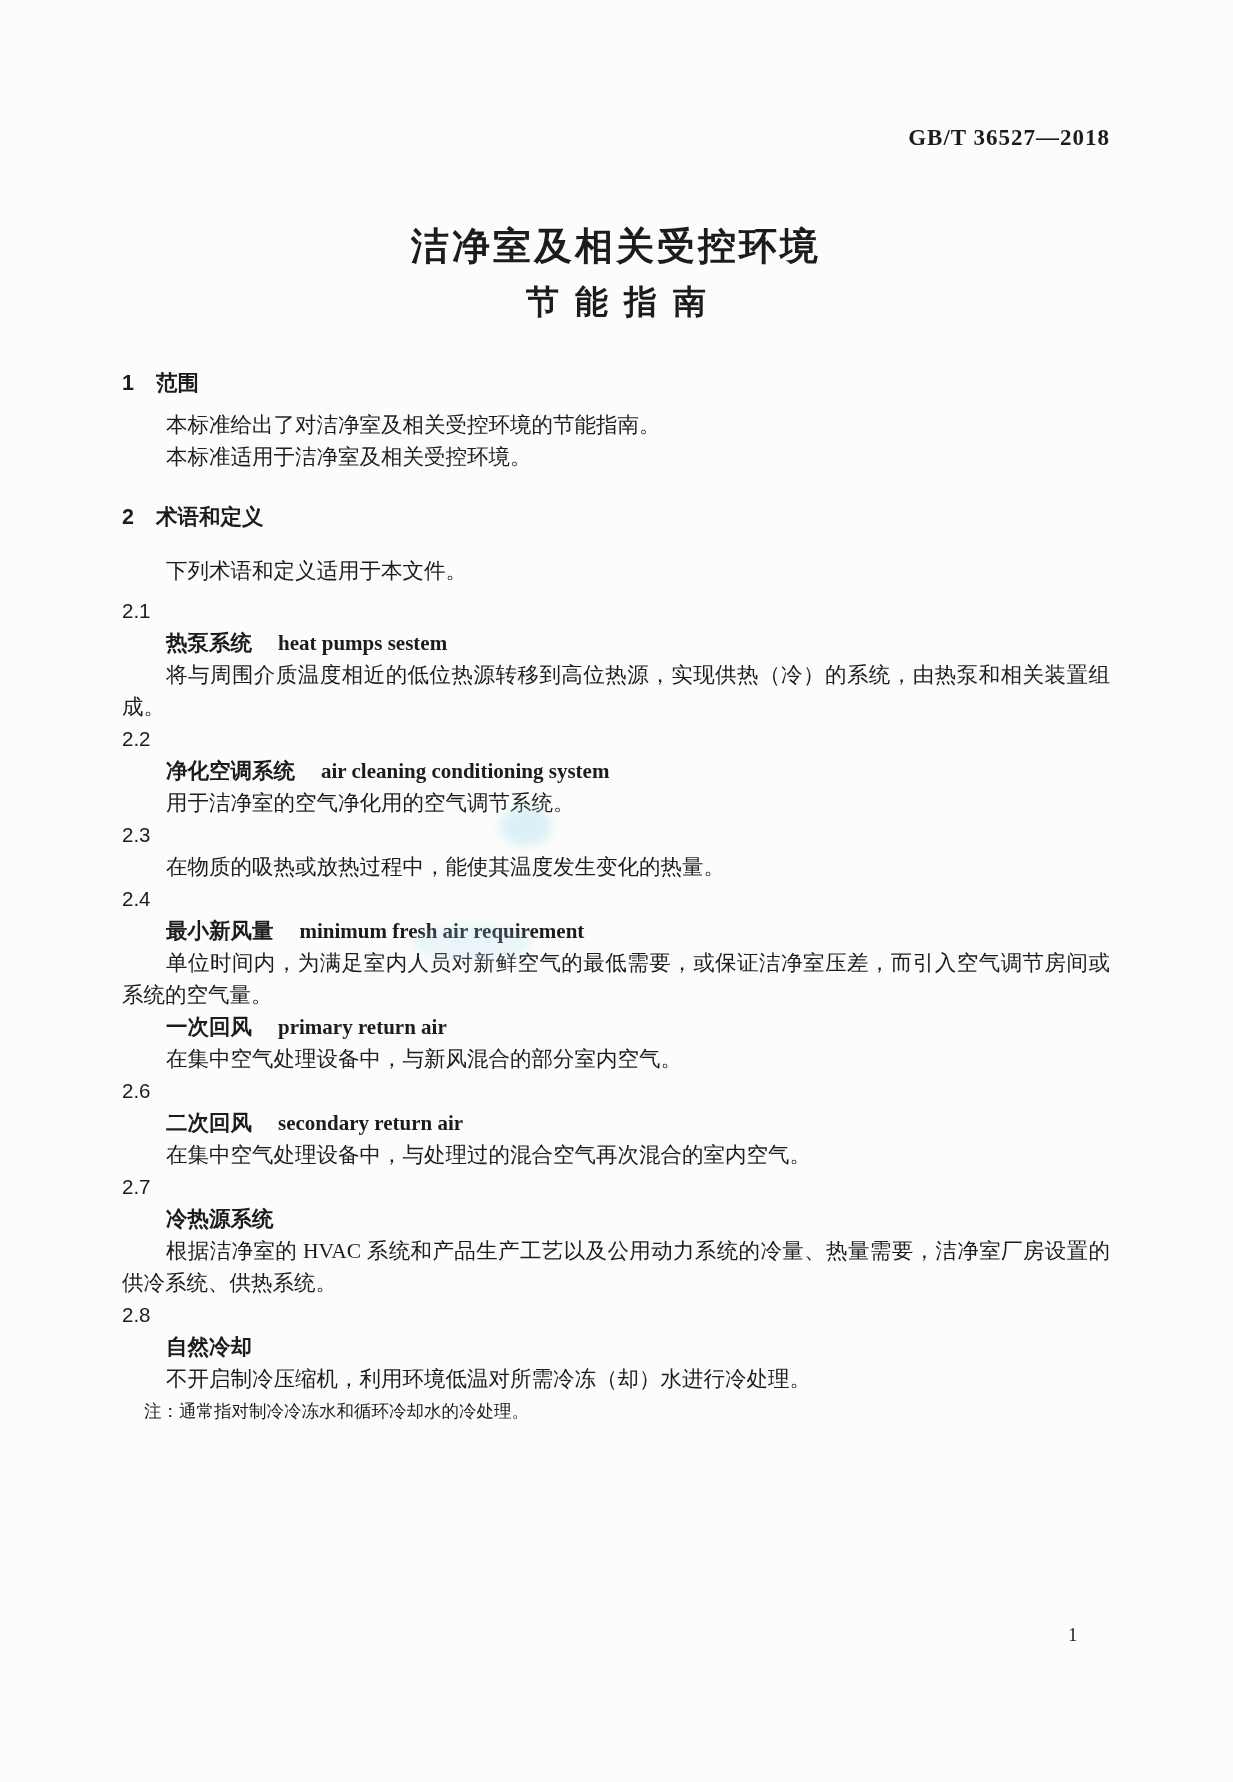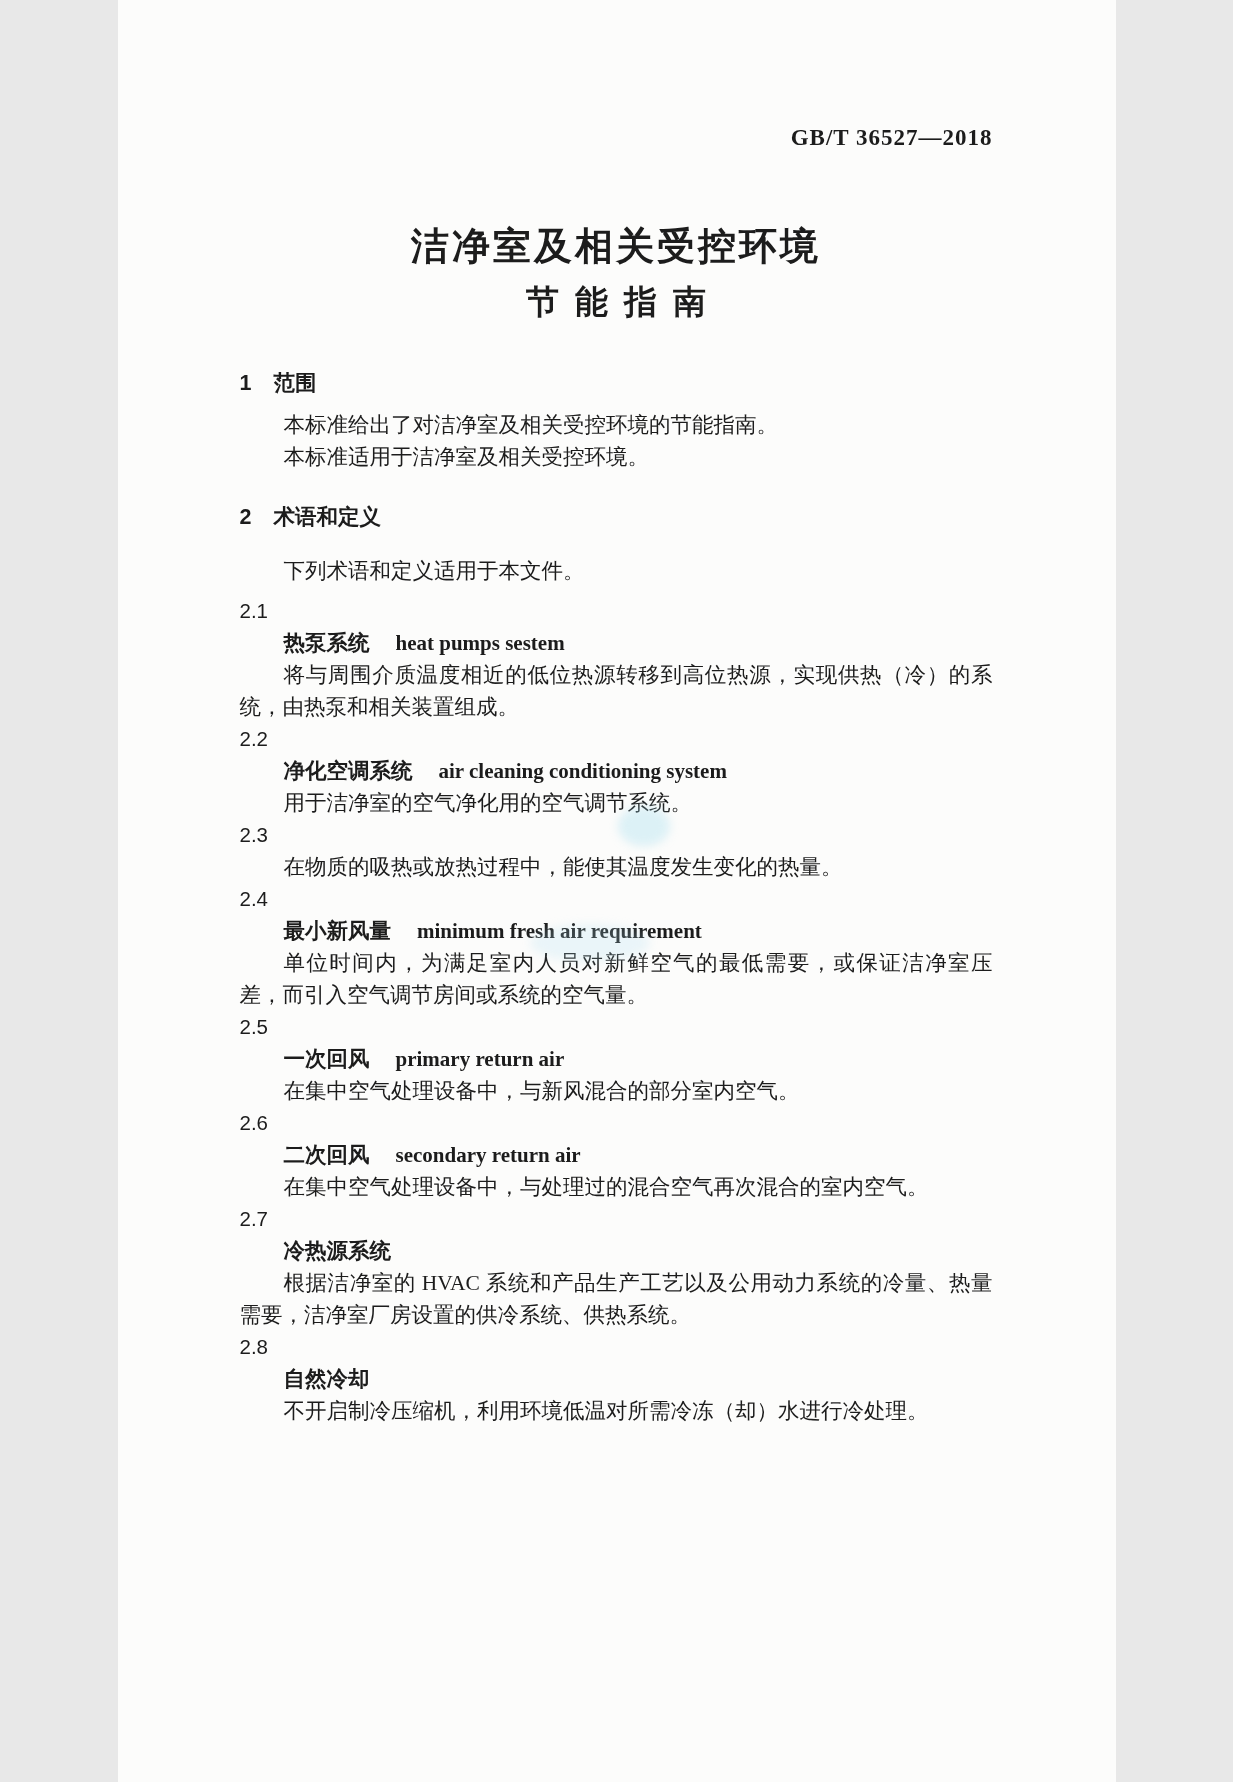--- a/index.html
+++ b/index.html
@@ -1,18 +1,18 @@
 <!DOCTYPE html>
 <html><head>
 <meta charset="utf-8">
 <style>
   html, body { margin: 0; padding: 0; background: #e8e8e8; }
   .page {
     position: relative;
-    width: 998px;
+    width: 1233px;
     height: 1782px;
     margin: 0 auto;
     background: #fcfcfb;
     color: #1c1c1c;
     box-sizing: border-box;
     padding: 0 123px 0 122px;
     overflow: hidden;
     font-family: "Liberation Serif", "DejaVu Serif", serif;
     font-size: 21.5px;
     line-height: 32px;
@@ -140,21 +140,20 @@
 
     <div class="term">
       <div class="clause-num">2.4</div>
       <div class="term-line">
         <span class="term-zh">最小新风量</span><span class="term-en">minimum fresh air requirement</span>
       </div>
       <p class="def">单位时间内，为满足室内人员对新鲜空气的最低需要，或保证洁净室压差，而引入空气调节房间或系统的空气量。</p>
     </div>
 
     <div class="term">
-      <div class="clause-num">2.5</div>
       <div class="term-line">
         <span class="term-zh">一次回风</span><span class="term-en">primary return air</span>
       </div>
       <p class="def">在集中空气处理设备中，与新风混合的部分室内空气。</p>
     </div>
 
     <div class="term">
       <div class="clause-num">2.6</div>
       <div class="term-line">
         <span class="term-zh">二次回风</span><span class="term-en">secondary return air</span>
@@ -169,20 +168,21 @@
       </div>
       <p class="def">根据洁净室的 HVAC 系统和产品生产工艺以及公用动力系统的冷量、热量需要，洁净室厂房设置的供冷系统、供热系统。</p>
     </div>
 
     <div class="term">
       <div class="clause-num">2.8</div>
       <div class="term-line">
         <span class="term-zh">自然冷却</span><span class="term-en"></span>
       </div>
       <p class="def">不开启制冷压缩机，利用环境低温对所需冷冻（却）水进行冷处理。</p>
+      <p class="note">注：通常指对制冷冷冻水和循环冷却水的冷处理。</p>
     </div>
 
   </div>
 
   <div class="page-number">1</div>
 
   <div class="smudge smudge-1"></div>
   <div class="smudge smudge-2"></div>
 
 </div>

